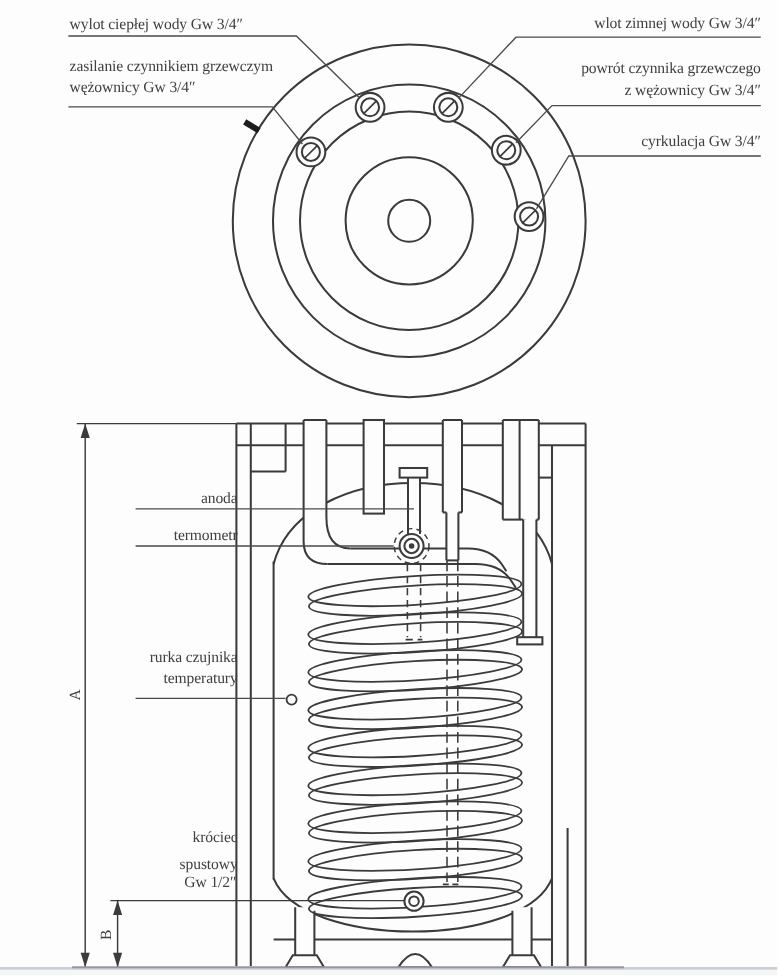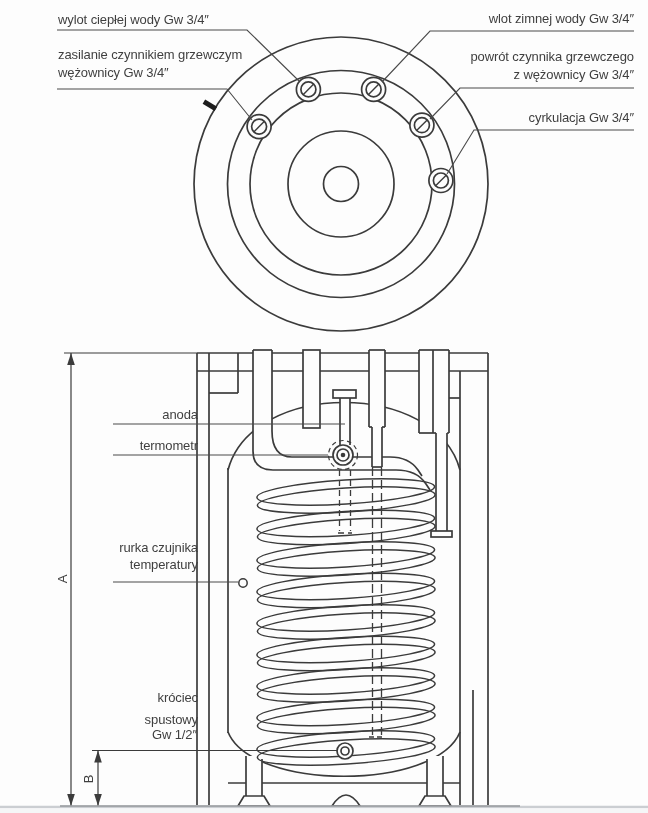--- a/index.html
+++ b/index.html
@@ -1,18 +1,18 @@
 <!DOCTYPE html>
 <html><head>
 <meta charset="utf-8">
 <style>
   html,body{margin:0;padding:0;background:#ffffff;}
   #stage{
     position:relative;width:648px;height:813px;background:#fdfdfd;overflow:hidden;
-    font-family:Liberation Sans, sans-serif;
+    font-family:Liberation Serif, serif;
   }
   svg{position:absolute;left:0;top:0;}
   .lbl{font-size:13px;fill:#3f3f3f;letter-spacing:-0.1px;}
   .dimlbl{font-size:13px;fill:#3f3f3f;}
 </style>
 </head>
 <body>
 
 <div id="stage">
 <svg width="648" height="813" viewBox="0 0 648 813">

